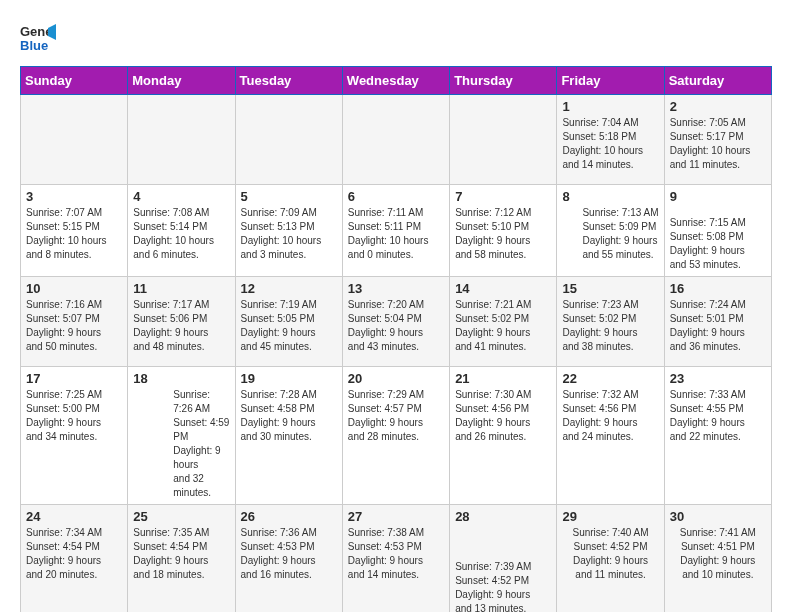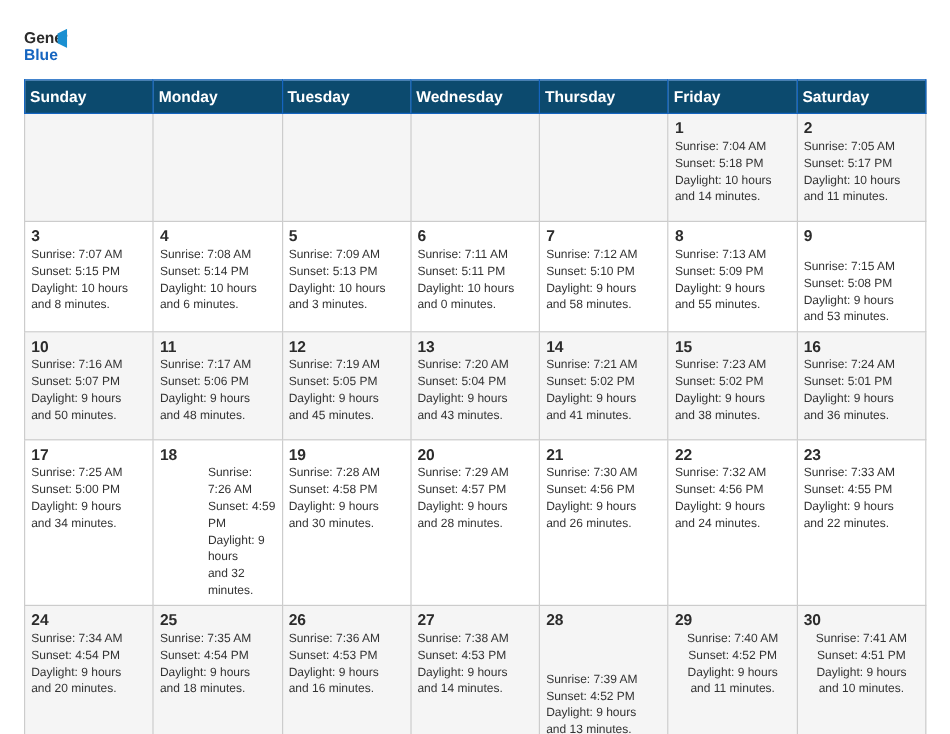--- a/index.html
+++ b/index.html
@@ -36,21 +36,21 @@
     .location {
       font-size: 16px;
       color: #555;
     }
     table {
       width: 100%;
       border-collapse: collapse;
       table-layout: fixed;
     }
     thead tr th {
-      background-color: #0c4a6e;
+      background-color: #a21caf;
       color: #fff;
       font-size: 13px;
       padding: 6px 4px;
       text-align: left;
       border: 1px solid #1565c0;
     }
     tbody tr td {
       border: 1px solid #ccc;
       vertical-align: top;
       padding: 4px 5px;
@@ -163,21 +163,21 @@
         </td>
         <td>
           <span class="day-num">7</span>
           <div class="day-info" style="white-space: pre-line;">Sunrise: 7:12 AM
 Sunset: 5:10 PM
 Daylight: 9 hours
 and 58 minutes.</div>
         </td>
         <td>
           <span class="day-num">8</span>
-          <div class="day-info" style="white-space: pre-line;">Sunrise: 7:13 AM
+          <div class="day-info" style="white-space: pre-line; margin-left: 20px;">Sunrise: 7:13 AM
 Sunset: 5:09 PM
 Daylight: 9 hours
 and 55 minutes.</div>
         </td>
         <td>
           <span class="day-num">9</span>
           <div class="day-info" style="white-space: pre-line; margin-top: 12px;">Sunrise: 7:15 AM
 Sunset: 5:08 PM
 Daylight: 9 hours
 and 53 minutes.</div>

